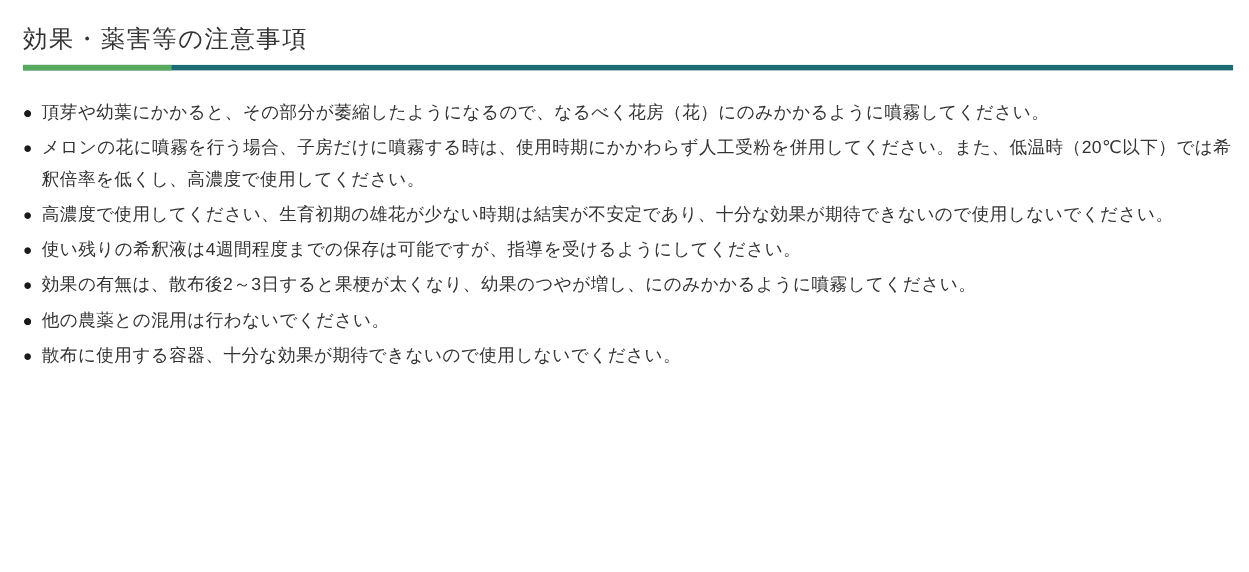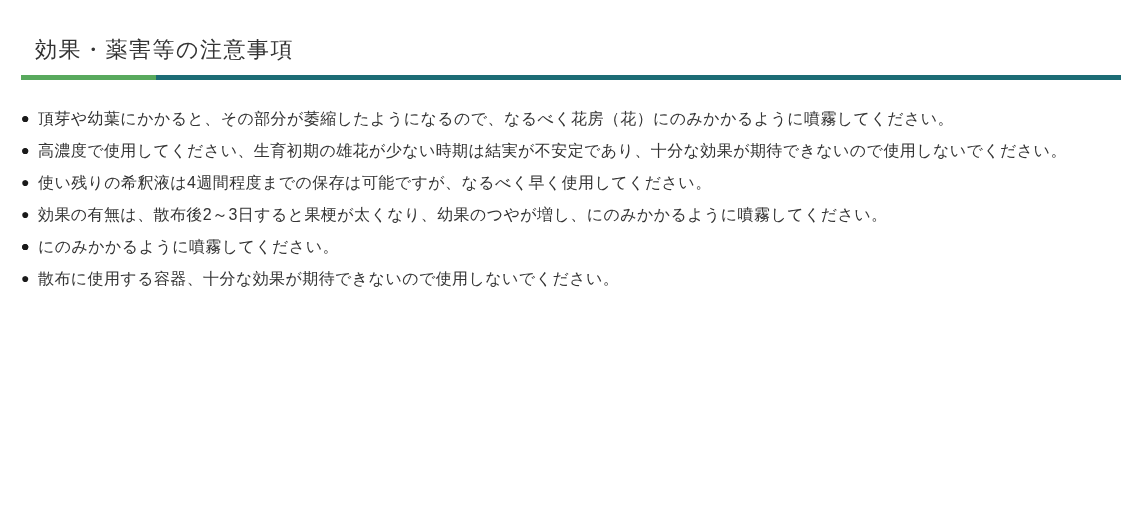--- a/index.html
+++ b/index.html
@@ -19,21 +19,21 @@
     height: 520px;
     overflow: hidden;
     background: var(--background);
     color: var(--text);
     font-family: "Liberation Sans", "DejaVu Sans", sans-serif;
   }
   .page {
     padding: 25px 14px 0 21px;
   }
   .title {
-    margin: 14px;
+    margin: 0;
     font-size: 22px;
     line-height: 22px;
     font-weight: 500;
     letter-spacing: 1.5px;
     color: var(--text);
   }
   .rule {
     margin-top: 12px;
     height: 5px;
     width: 1100px;
@@ -71,22 +71,22 @@
 <body>
 
 <div class="page">
   <h1 class="title">効果・薬害等の注意事項</h1>
   <div class="rule">
     <span class="rule-green"></span>
   </div>
   <ul class="notes">
       <li class="note"><span class="bullet">●</span></li>
       <li class="note"><span class="bullet">●</span><span>頂芽や幼葉にかかると、その部分が萎縮したようになるので、なるべく花房（花）にのみかかるように噴霧してください。</span></li>
-      <li class="note"><span class="bullet">●</span></li>
+      <li class="note"><span class="bullet">●</span><span>メロンの花に噴霧を行う場合、子房だけに噴霧する時は、使用時期にかかわらず人工受粉を併用してください。また、低温時（20℃以下）では希<br>釈倍率を低くし、高濃度で使用してください。</span></li>
       <li class="note"><span class="bullet">●</span><span>高濃度で使用してください、生育初期の雄花が少ない時期は結実が不安定であり、十分な効果が期待できないので使用しないでください。</span></li>
-      <li class="note"><span class="bullet">●</span><span>使い残りの希釈液は4週間程度までの保存は可能ですが、なるべく早く使用してください。</span></li>
+      <li class="note"><span class="bullet">●</span><span>使い残りの希釈液は4週間程度までの保存は可能ですが、指導を受けるようにしてください。</span></li>
       <li class="note"><span class="bullet">●</span><span>効果の有無は、散布後2～3日すると果梗が太くなり、幼果のつやが増し、にのみかかるように噴霧してください。</span></li>
       <li class="note"><span class="bullet">●</span></li>
       <li class="note"><span class="bullet">●</span></li>
-      <li class="note"><span class="bullet">●</span><span>にのみかかるように噴霧してください。</span></li>
+      <li class="note"><span class="bullet">●</span><span>他の農薬との混用は行わないでください。</span></li>
       <li class="note"><span class="bullet">●</span><span>散布に使用する容器、十分な効果が期待できないので使用しないでください。</span></li>
     </ul>
 </div>
 
 </body></html>

